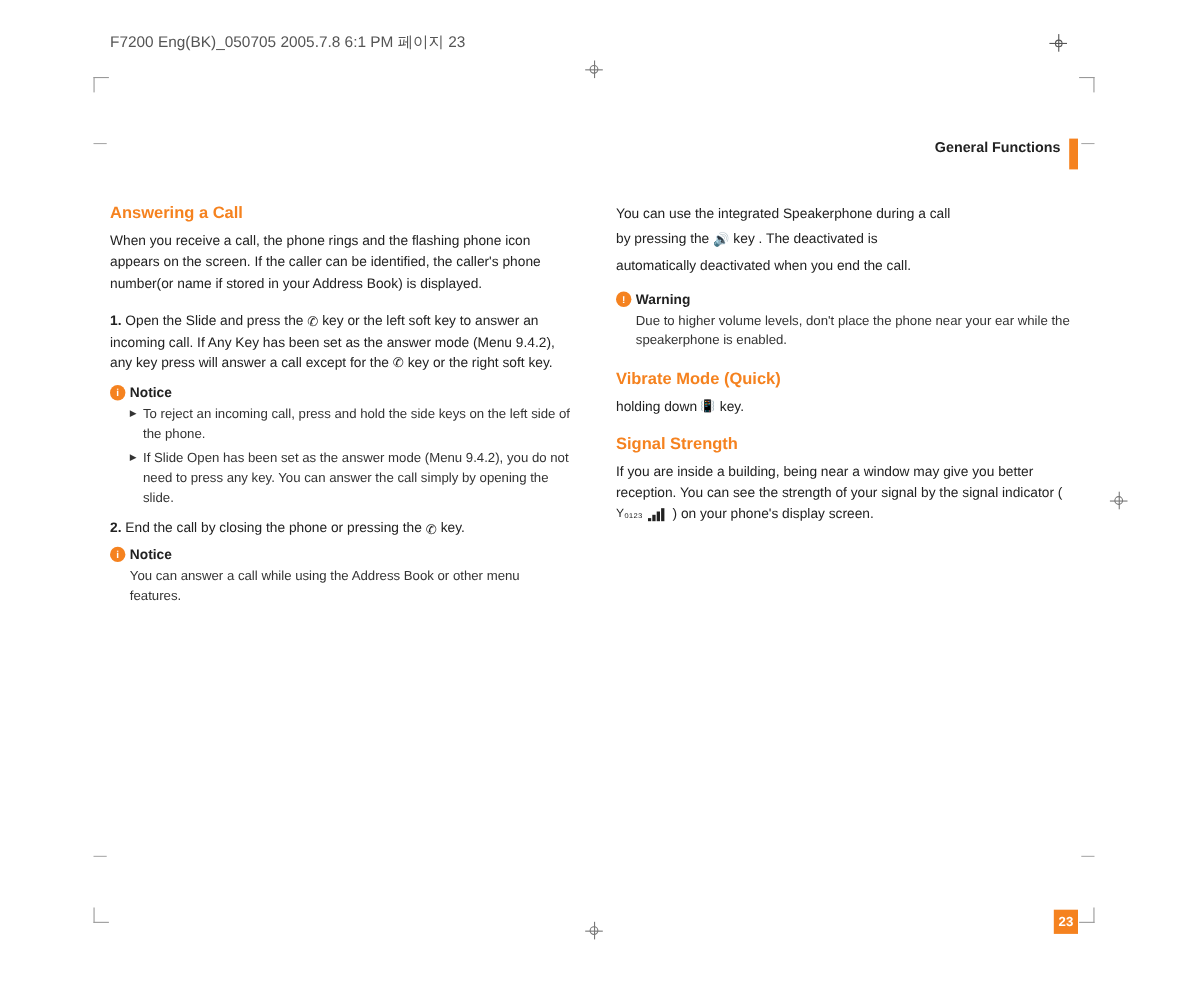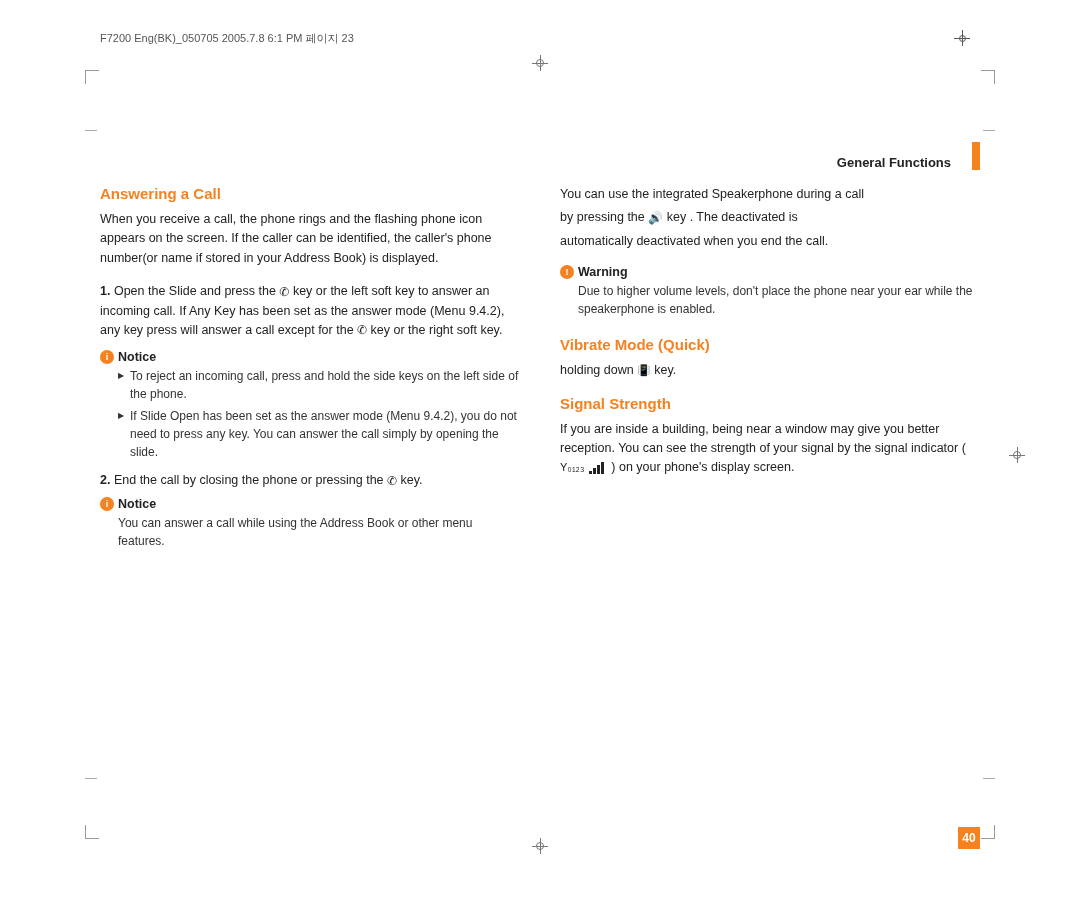--- a/index.html
+++ b/index.html
@@ -27,21 +27,21 @@
       position: absolute;
       top: 30px;
       left: 100px;
       right: 100px;
       display: flex;
       align-items: center;
       justify-content: space-between;
     }
 
     .header-text {
-      font-size: 11px;
+      font-size: 14px;
       color: #555;
     }
 
     .header-cross {
       width: 16px;
       height: 16px;
       position: relative;
       margin: 0 10px;
     }
     .header-cross::before { content: ''; position: absolute; width: 1px; height: 16px; left: 8px; top: 0; background: #555; }
@@ -50,25 +50,25 @@
       position: absolute;
       width: 7px; height: 7px;
       border: 1px solid #555;
       border-radius: 50%;
       top: 4.5px; left: 4.5px;
     }
 
     
     .section-header {
       position: absolute;
-      top: 142px;
+      top: 126px;
       right: 100px;
       display: flex;
-      align-items: flex-end;
-      gap: 17px;
+      align-items: flex-start;
+      gap: 4px;
     }
     .section-header-text {
       font-size: 13px;
       font-weight: bold;
       color: #222;
       margin-right: 4px;
     }
     .section-header-bar {
       width: 8px;
       height: 28px;
@@ -385,15 +385,15 @@
               <rect x="12" y="1" width="3" height="12" fill="#222"></rect>
             </svg>
             <span>) on your phone's display screen.</span>
           </p>
         </div>
       </div>
 
     </div>
   </div>
 
-  <div class="page-number">40</div>
+  <div class="page-number">23</div>
 
 </div>
 
 </body></html>

